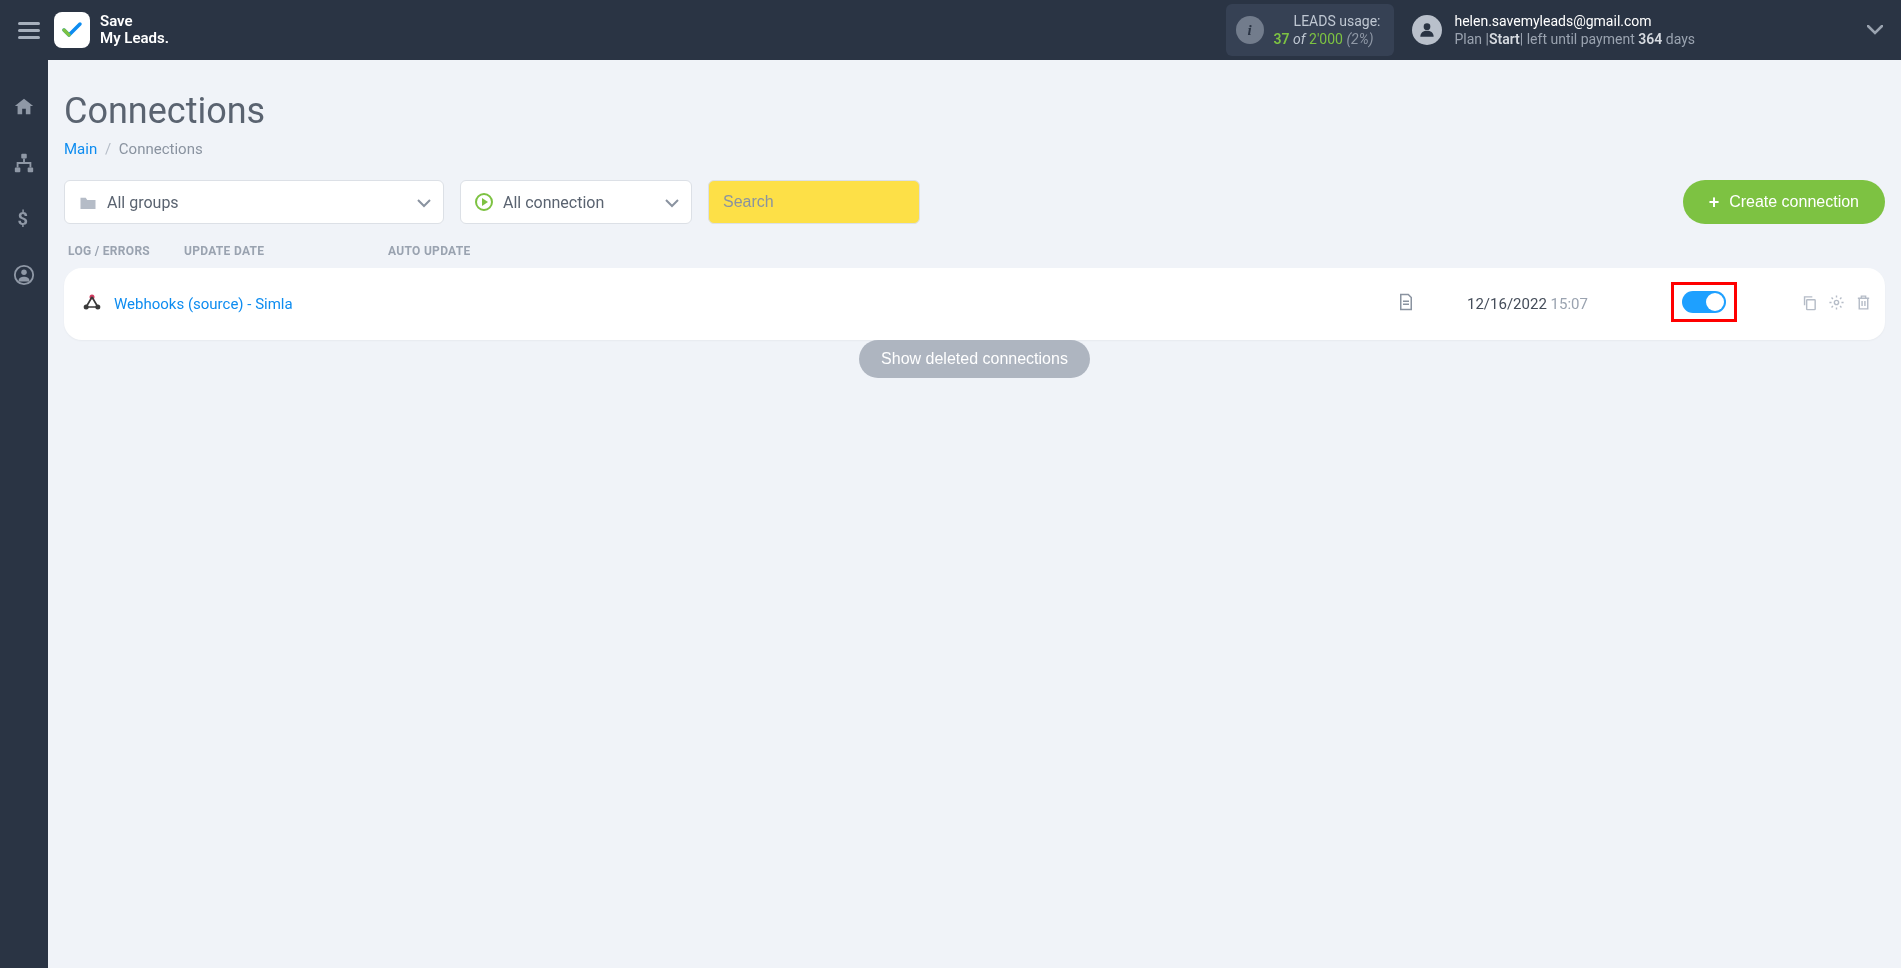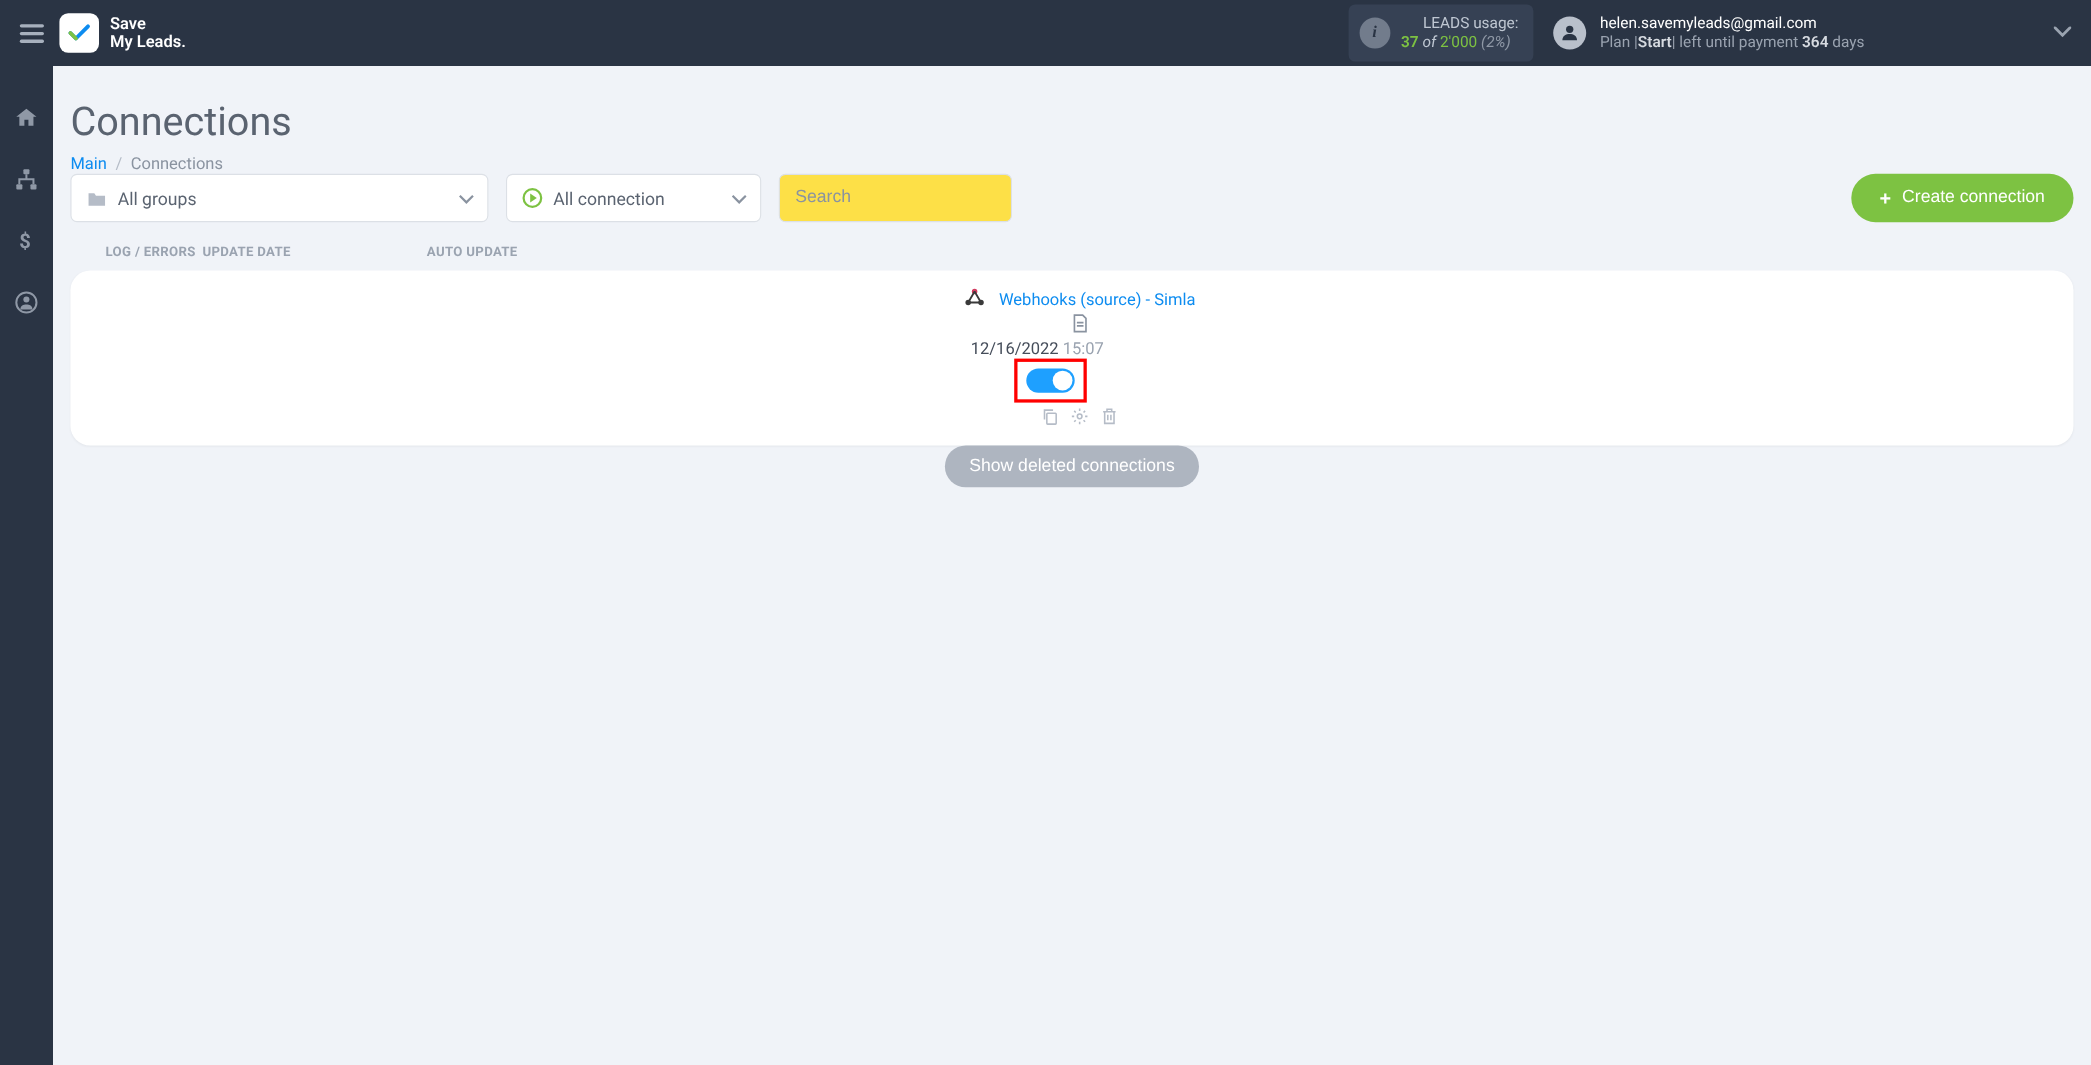--- a/index.html
+++ b/index.html
@@ -31,47 +31,47 @@
     .chev-down { margin-left: 160px; color: #9aa3b0; font-size: 14px; cursor: pointer; }
     
     
     .sidebar { position: fixed; left: 0; top: 60px; bottom: 0; width: 48px; background: #2a3444; display: flex; flex-direction: column; align-items: center; padding-top: 36px; gap: 30px; }
     .sidebar-item { color: #8f98a6; cursor: pointer; }
     .sidebar-item svg { width: 22px; height: 22px; fill: currentColor; }
     
     
     .main { margin-left: 48px; padding: 30px 16px; }
     h1 { font-size: 36px; font-weight: 400; color: #5a6370; margin-bottom: 8px; }
-    .breadcrumb { font-size: 15px; color: #8a93a0; }
+    .breadcrumb { font-size: 15px; color: #8a93a0; margin-bottom: 22px; }
     .breadcrumb a { color: #0d8cf0; text-decoration: none; }
     .breadcrumb .sep { margin: 0 4px; color: #b5bcc7; }
     
     .controls { display: flex; gap: 16px; margin-bottom: 20px; align-items: center; }
     .select-box { background: #fff; border: 1px solid #dce0e6; border-radius: 6px; height: 44px; display: flex; align-items: center; padding: 0 14px; font-size: 16px; color: #5a6370; cursor: pointer; position: relative; }
     .select-box.w1 { width: 380px; }
     .select-box.w2 { width: 232px; }
     .select-box .chev { position: absolute; right: 12px; color: #8a93a0; }
     .folder-icon { margin-right: 10px; }
     .folder-icon svg { width: 18px; height: 16px; fill: #b5bcc7; vertical-align: middle; }
     .play-icon { margin-right: 10px; width: 18px; height: 18px; border: 2px solid #7dc242; border-radius: 50%; display: inline-flex; align-items: center; justify-content: center; }
     .play-icon::after { content: ""; width: 0; height: 0; border-left: 6px solid #7dc242; border-top: 4px solid transparent; border-bottom: 4px solid transparent; margin-left: 2px; }
     .search-box { background: #fde047; border: 1px solid #dce0e6; border-radius: 6px; height: 44px; width: 212px; padding: 0 14px; font-size: 16px; color: #5a6370; }
     .search-box::placeholder { color: #8a93a0; }
     .controls-spacer { flex: 1; }
     .create-btn { background: #7dc242; color: #fff; border: none; border-radius: 22px; height: 44px; padding: 0 26px; font-size: 16px; font-weight: 500; cursor: pointer; display: flex; align-items: center; gap: 10px; }
     .create-btn .plus { font-size: 18px; font-weight: 700; }
     
     .table-header { display: flex; font-size: 12px; font-weight: 700; color: #9aa3b0; letter-spacing: 0.3px; padding: 0 4px 10px; }
     .col-name { flex: 1; }
-    .col-log { width: 110px; text-align: right; }
+    .col-log { width: 110px; text-align: left; }
     .col-date { width: 210px; padding-left: 6px; }
     .col-auto { width: 120px; }
     .col-actions { width: 90px; }
     
-    .row { background: #fff; border-radius: 18px; box-shadow: 0 1px 2px rgba(0,0,0,0.04); display: flex; align-items: center; padding: 14px 4px 14px 18px; font-size: 15px; flex-direction: column; }
+    .row { background: #fff; border-radius: 18px; box-shadow: 0 1px 2px rgba(0,0,0,0.04); display: flex; align-items: center; padding: 14px 4px 14px 18px; font-size: 15px; }
     .row-name { flex: 1; display: flex; align-items: center; gap: 12px; }
     .webhook-icon svg { width: 20px; height: 20px; }
     .row-name a { color: #0d8cf0; text-decoration: none; }
     .row-log { width: 110px; text-align: center; color: #8a93a0; }
     .row-log svg { width: 18px; height: 20px; fill: currentColor; }
     .row-date { width: 210px; padding-left: 6px; color: #454d5a; }
     .row-date .time { color: #9aa3b0; }
     .row-auto { width: 120px; }
     .toggle-wrap { border: 3px solid #ff0000; padding: 6px 8px; display: inline-block; }
     .toggle { width: 44px; height: 22px; background: #1ea0ff; border-radius: 11px; position: relative; cursor: pointer; }

